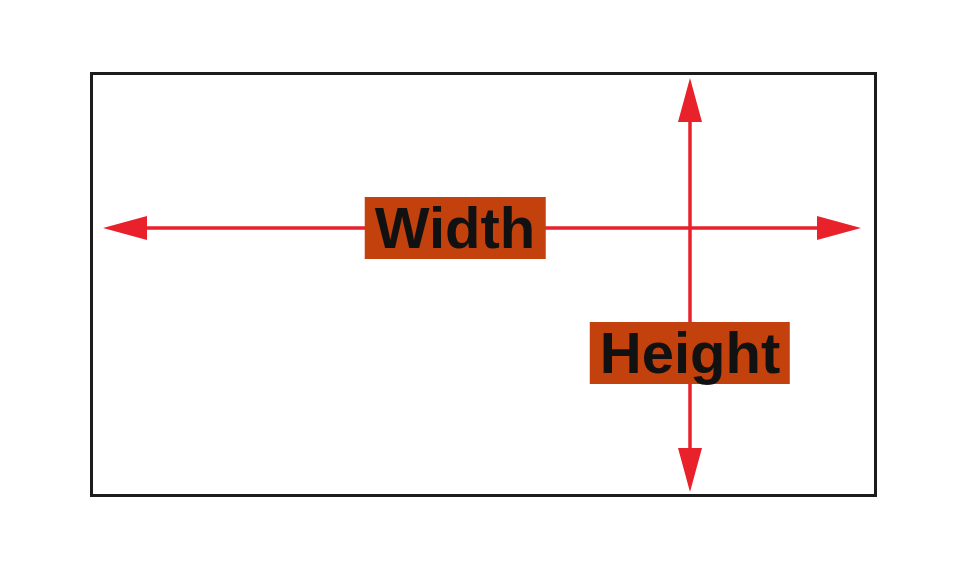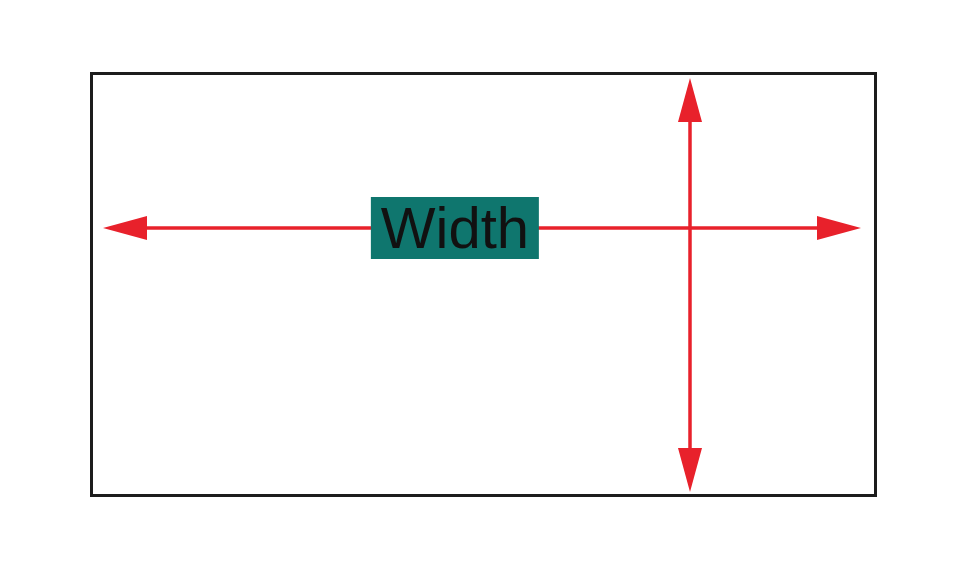--- a/index.html
+++ b/index.html
@@ -29,24 +29,24 @@
     position: absolute;
     left: 0;
     top: 0;
     width: 960px;
     height: 571px;
     display: block;
   }
   .dim-label {
     position: absolute;
     transform: translate(-50%, -50%);
-    background: #0f766e;
+    background: #c2410c;
     color: #111111;
     font-size: 58px;
-    font-weight: 400;
+    font-weight: 700;
     line-height: 1;
     padding: 2px 10px;
     white-space: nowrap;
     letter-spacing: 0px;
   }
   .label-width {
     left: 455px;
     top: 228px;
   }
   .label-height {
@@ -71,14 +71,15 @@
 
     <g>
       <line x1="690" y1="102" x2="690" y2="468" stroke-width="3.5" stroke="#e8212b"></line>
       <polygon points="690,78 678,122 702,122" fill="#e8212b"></polygon>
       <polygon points="690,492 678,448 702,448" fill="#e8212b"></polygon>
     </g>
   </svg>
 
   <div class="dim-label label-width">Width</div>
 
+  <div class="dim-label label-height">Height</div>
 
 </div>
 
 </body></html>

